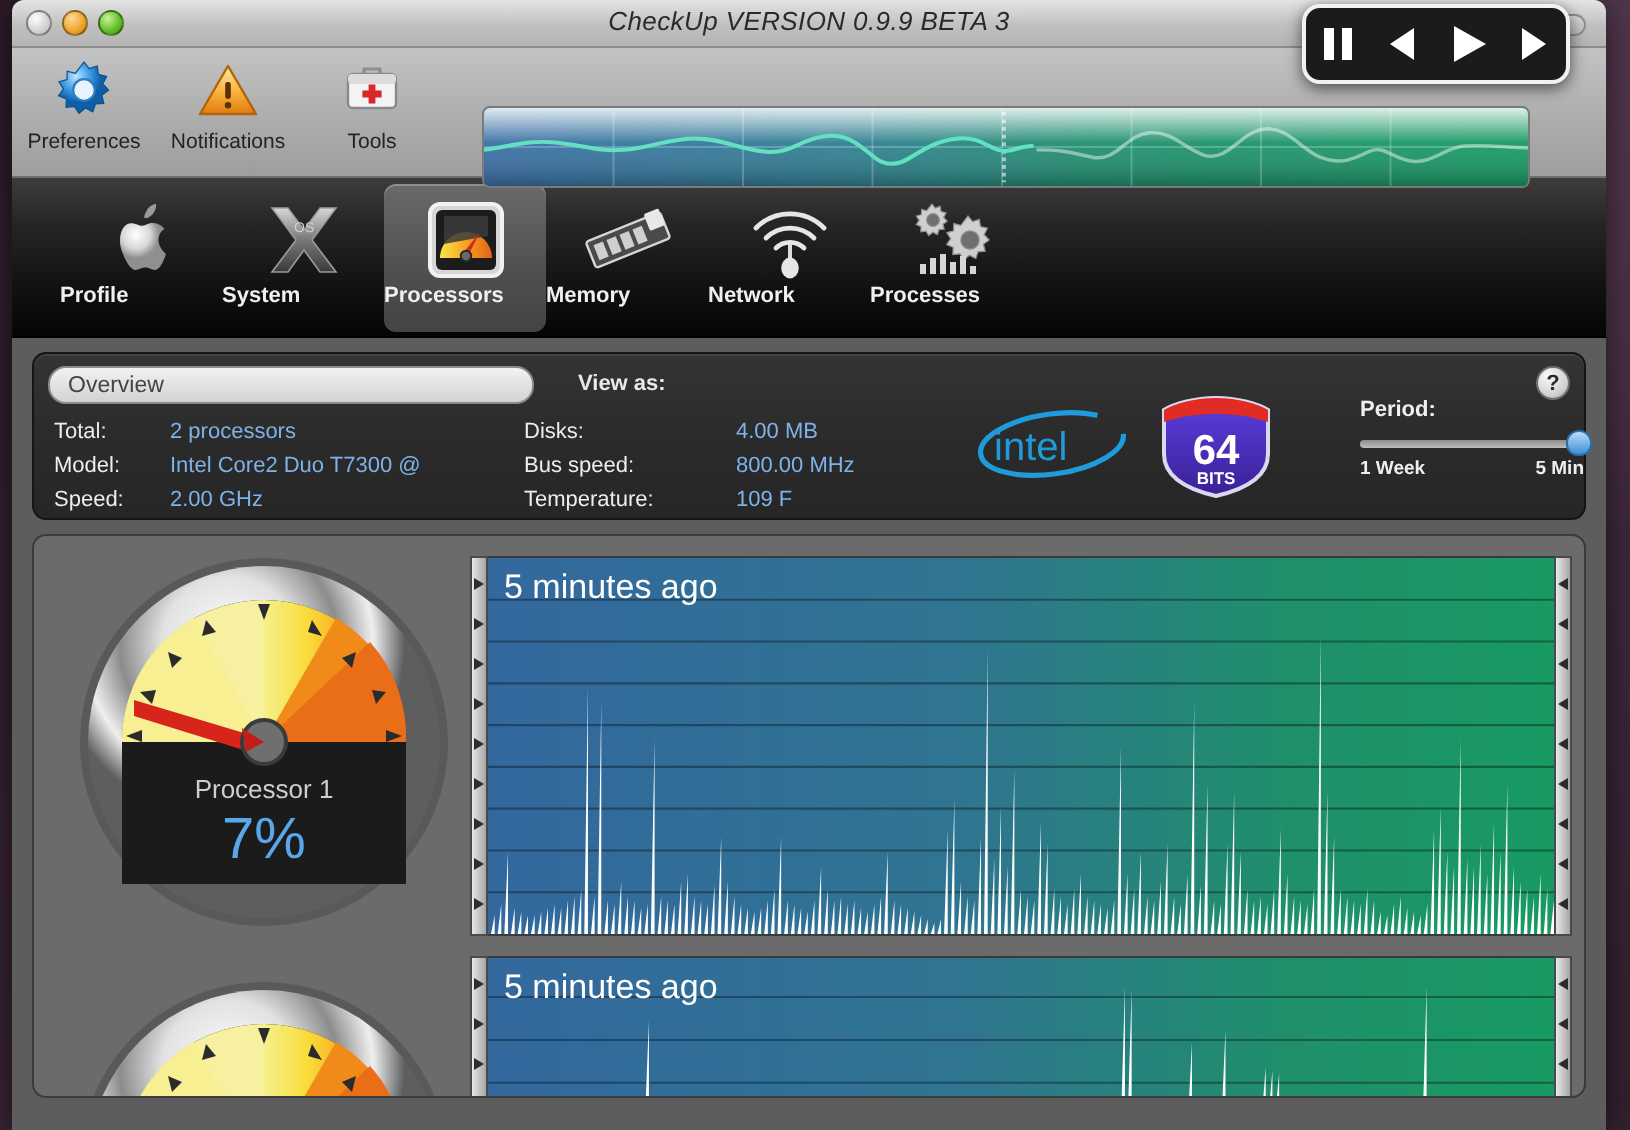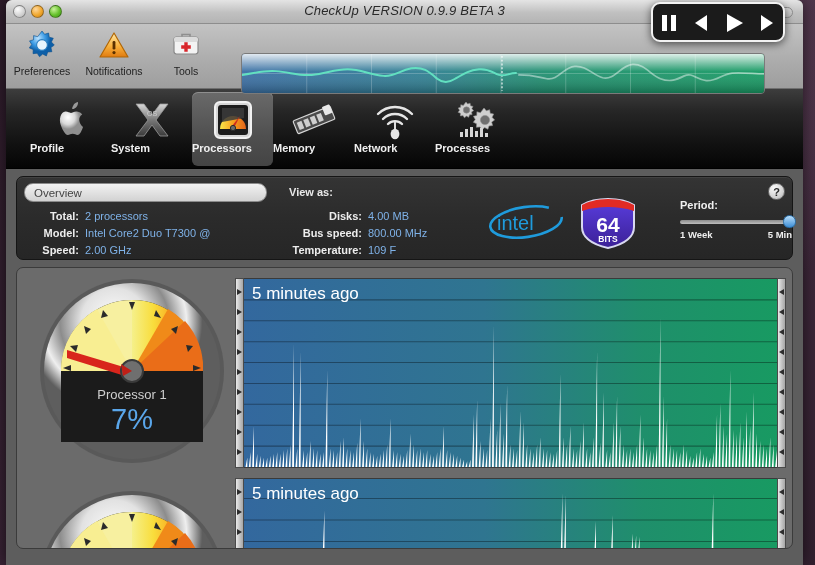--- a/index.html
+++ b/index.html
@@ -81,21 +81,21 @@
   .popup-arrows { position:absolute; right:2px; top:1px; width:16px; height:18px; border-radius:3px;
     background:linear-gradient(#6fb4ee,#2f7fd0); display:flex; flex-direction:column;
     align-items:center; justify-content:center; gap:1px; }
   .ar { width:0;height:0;border-left:4px solid transparent;border-right:4px solid transparent; }
   .ar.up{ border-bottom:4px solid #fff; } .ar.dn{ border-top:4px solid #fff; }
 
   .specs { position:absolute; top:31px; font-size:11px; line-height:17px; }
   .specs.col1 { left:10px; width:230px; }
   .specs.col2 { left:245px; width:210px; }
   .srow { display:flex; }
-  .skey { color:#ededed; font-weight:bold; text-align:right; }
+  .skey { color:#ededed; font-weight:normal; }
   .sval { color:#7fb2e8; margin-left:6px; }
   .col1 .skey{ width:52px; } .col2 .skey{ width:100px; }
 
   .intel { position:absolute; left:470px; top:24px; width:78px; height:42px; }
   .badge64 { position:absolute; left:562px; top:20px; width:58px; height:52px; }
   .periodbox { position:absolute; left:663px; top:22px; width:112px; }
   .period-lbl { font-size:11px; font-weight:bold; color:#f0f0f0; margin-bottom:9px; }
   .slider-track { position:relative; height:4px; border-radius:2px;
     background:linear-gradient(#8c8c8c,#bdbdbd); }
   .slider-knob { position:absolute; right:-4px; top:-5px; width:13px; height:13px;

